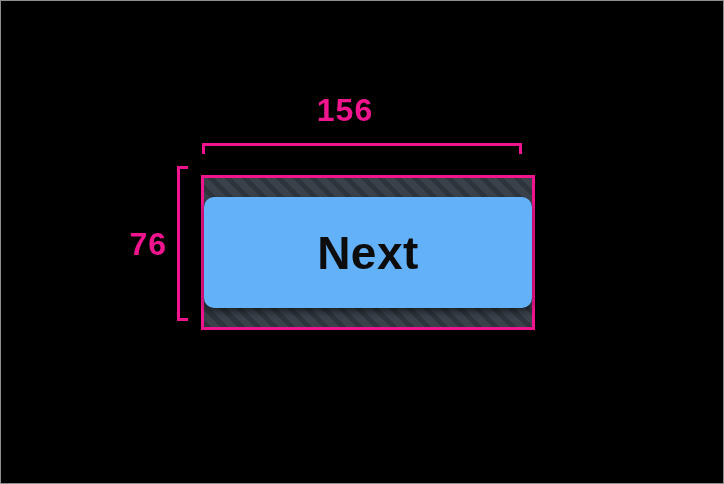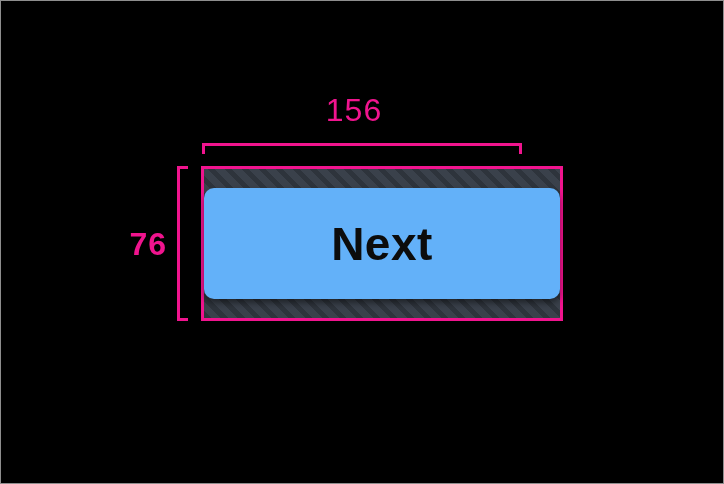--- a/index.html
+++ b/index.html
@@ -22,24 +22,25 @@
   .dim-label {
     position: absolute;
     color: var(--accent, #F0148E);
     font-size: 32px;
     line-height: 1;
     font-weight: 400;
     letter-spacing: 1px;
     user-select: none;
   }
   .dim-label.width {
-    left: 192px;
+    left: 183px;
     top: 93px;
     width: 322px;
     text-align: center;
+    font-weight: bold;
   }
   .dim-label.height {
     left: 118px;
     top: 165px;
     width: 48px;
     height: 155px;
     display: flex;
     align-items: center;
     justify-content: flex-end;
     font-weight: bold;
@@ -64,22 +65,22 @@
     height: 155px;
     border-left: 3px solid var(--accent, #F0148E);
     border-top: 3px solid var(--accent, #F0148E);
     border-bottom: 3px solid var(--accent, #F0148E);
   }
 
   
   .bounds {
     position: absolute;
     left: 200px;
-    top: 165px;
-    width: 362px;
+    top: 174px;
+    width: 334px;
     height: 155px;
     box-sizing: border-box;
     border: 3px solid var(--accent, #F0148E);
     display: flex;
     flex-direction: column;
   }
   .hatch {
     position: absolute;
     inset: 0;
     background-color: var(--hatch_base, #3A414B);

